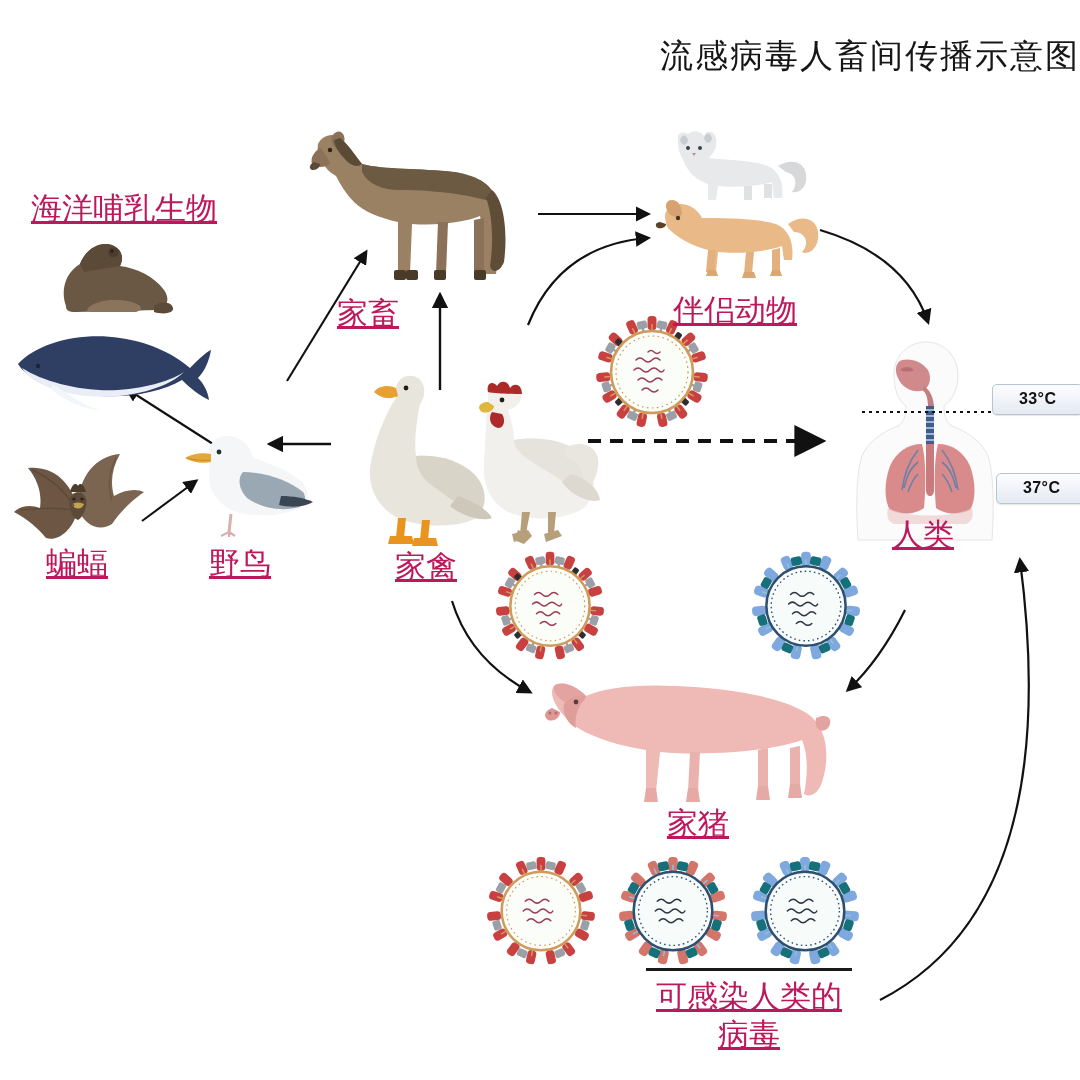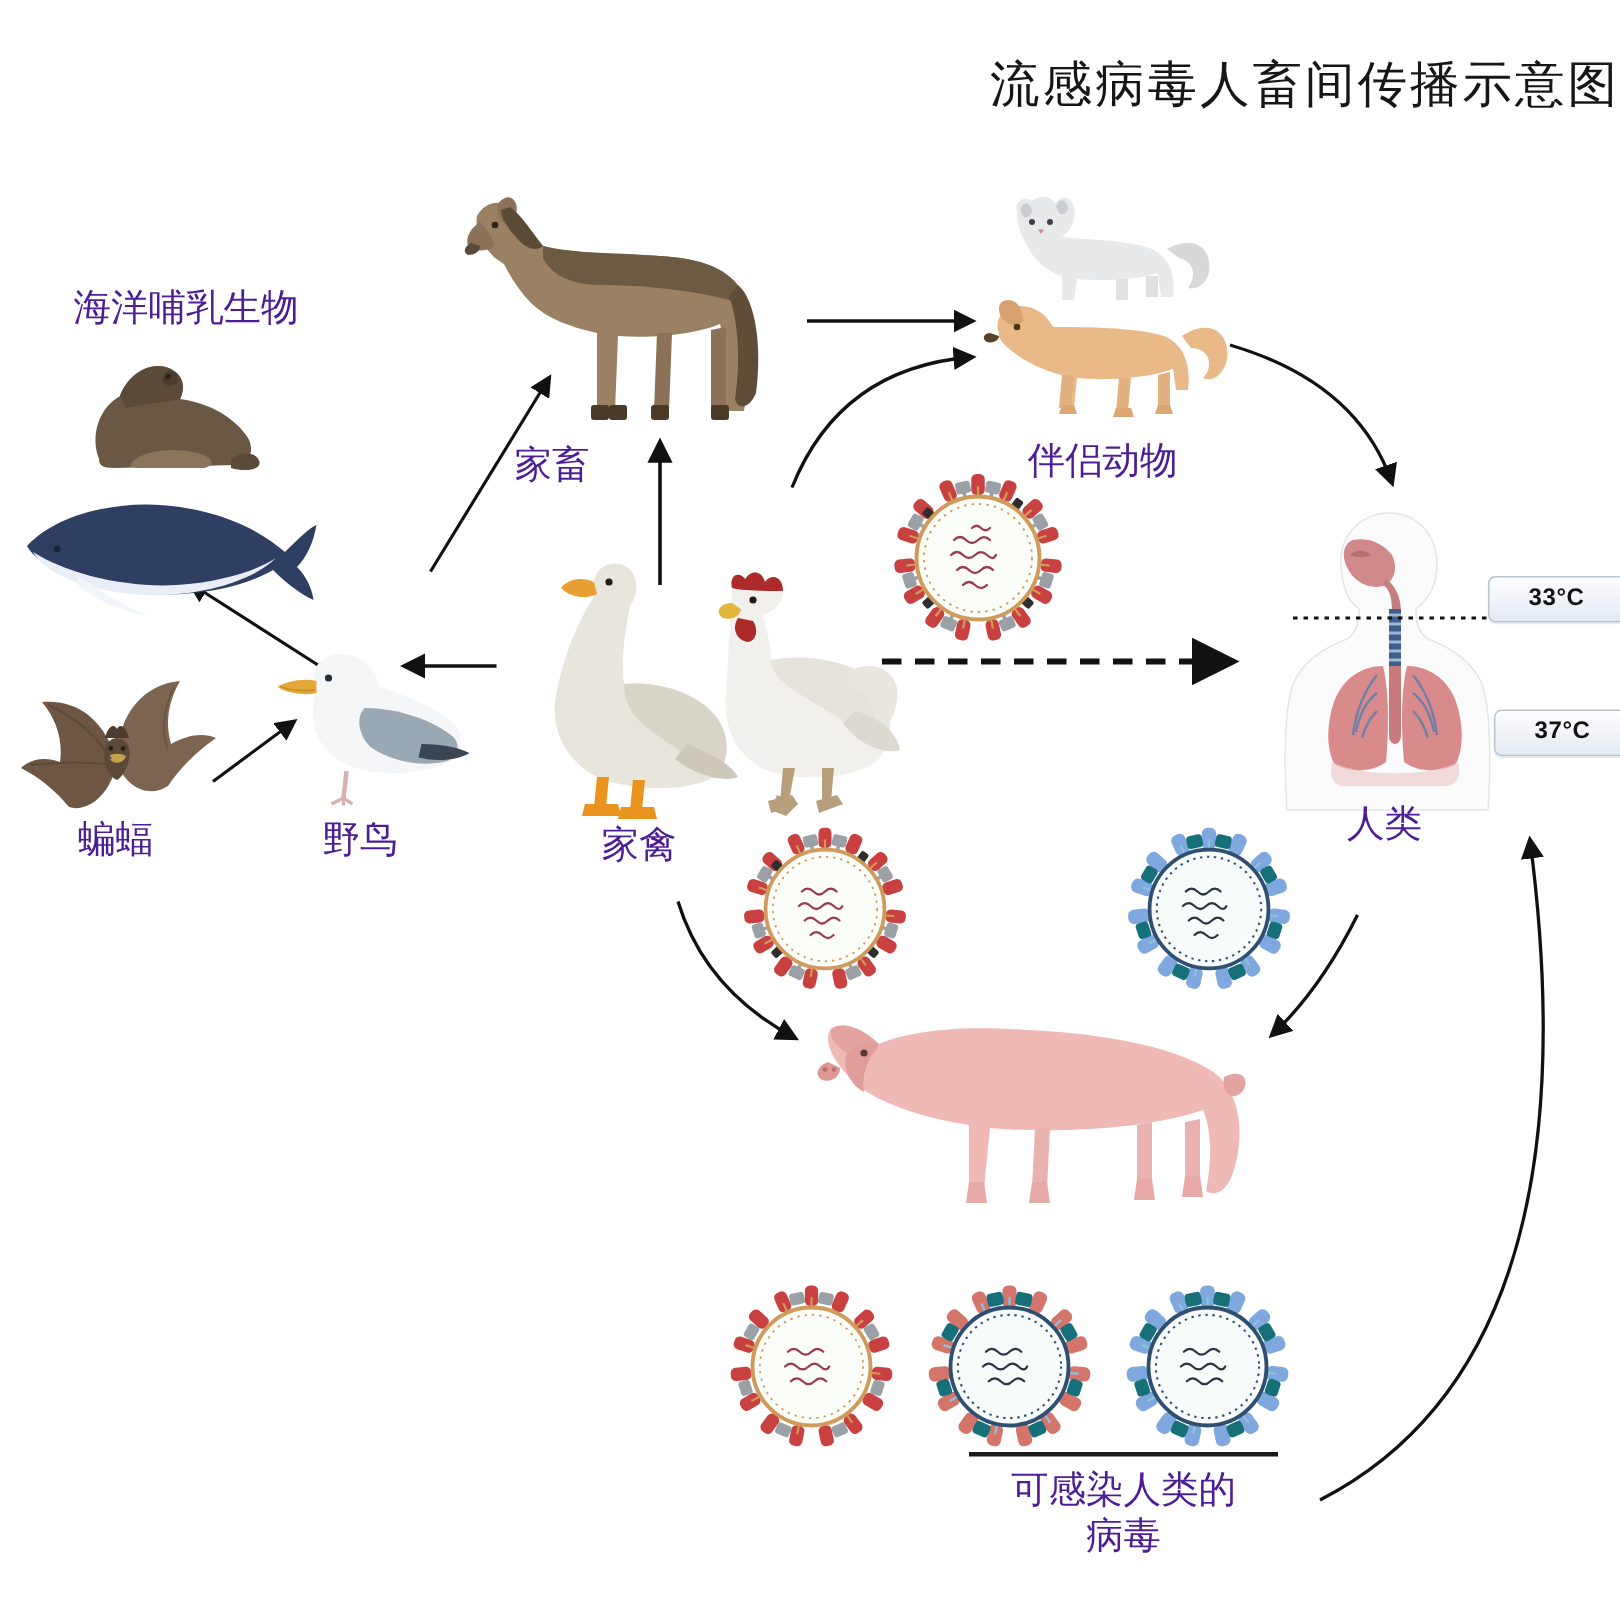--- a/index.html
+++ b/index.html
@@ -18,24 +18,25 @@
     position:absolute;left:0;top:34px;width:1080px;
     text-align:right;
     font-size:33px;font-weight:400;color:#161616;
     letter-spacing:2px;
     font-family:"DejaVu Sans","Liberation Sans",sans-serif;
   }
 
   
   .lbl{
     position:absolute;
-    font-size:25px;color:#4c1d95;
+    font-size:31px;color:#be185d;
     font-family:"DejaVu Sans","Liberation Sans",sans-serif;
     white-space:nowrap;text-align:center;
     line-height:1.22;
+    text-decoration:underline;
   }
   .lbl.two{white-space:normal;}
 
   
   svg.layer{position:absolute;left:0;top:0;width:1080px;height:1080px;overflow:visible;}
   svg.art{position:absolute;overflow:visible;}
 
   
   .temp{
     position:absolute;
@@ -878,21 +879,22 @@
   </svg>
   <div class="temp" style="left:992px;top:356px;">33°C</div>
   <div class="temp" style="left:996px;top:445px;">37°C</div>
 
   <div class="lbl" style="left:14px;top:190px;width:220px;">海洋哺乳生物</div>
   <div class="lbl" style="left:22px;top:545px;width:110px;">蝙蝠</div>
   <div class="lbl" style="left:180px;top:545px;width:120px;">野鸟</div>
   <div class="lbl" style="left:308px;top:295px;width:120px;">家畜</div>
   <div class="lbl" style="left:336px;top:548px;width:180px;">家禽</div>
   <div class="lbl" style="left:620px;top:292px;width:230px;">伴侣动物</div>
-  <div class="lbl" style="left:838px;top:534px;width:170px;">人类</div>
+  <div class="lbl" style="left:838px;top:516px;width:170px;">人类</div>
+  <div class="lbl" style="left:608px;top:805px;width:180px;">家猪</div>
 
 
   <div class="caprule" style="left:646px;top:968px;width:206px;"></div>
   <div class="lbl two" style="left:614px;top:978px;width:270px;">
     <span>可感染人类的</span><br>
     <span>病毒</span>
   </div>
 
 </div>
 

